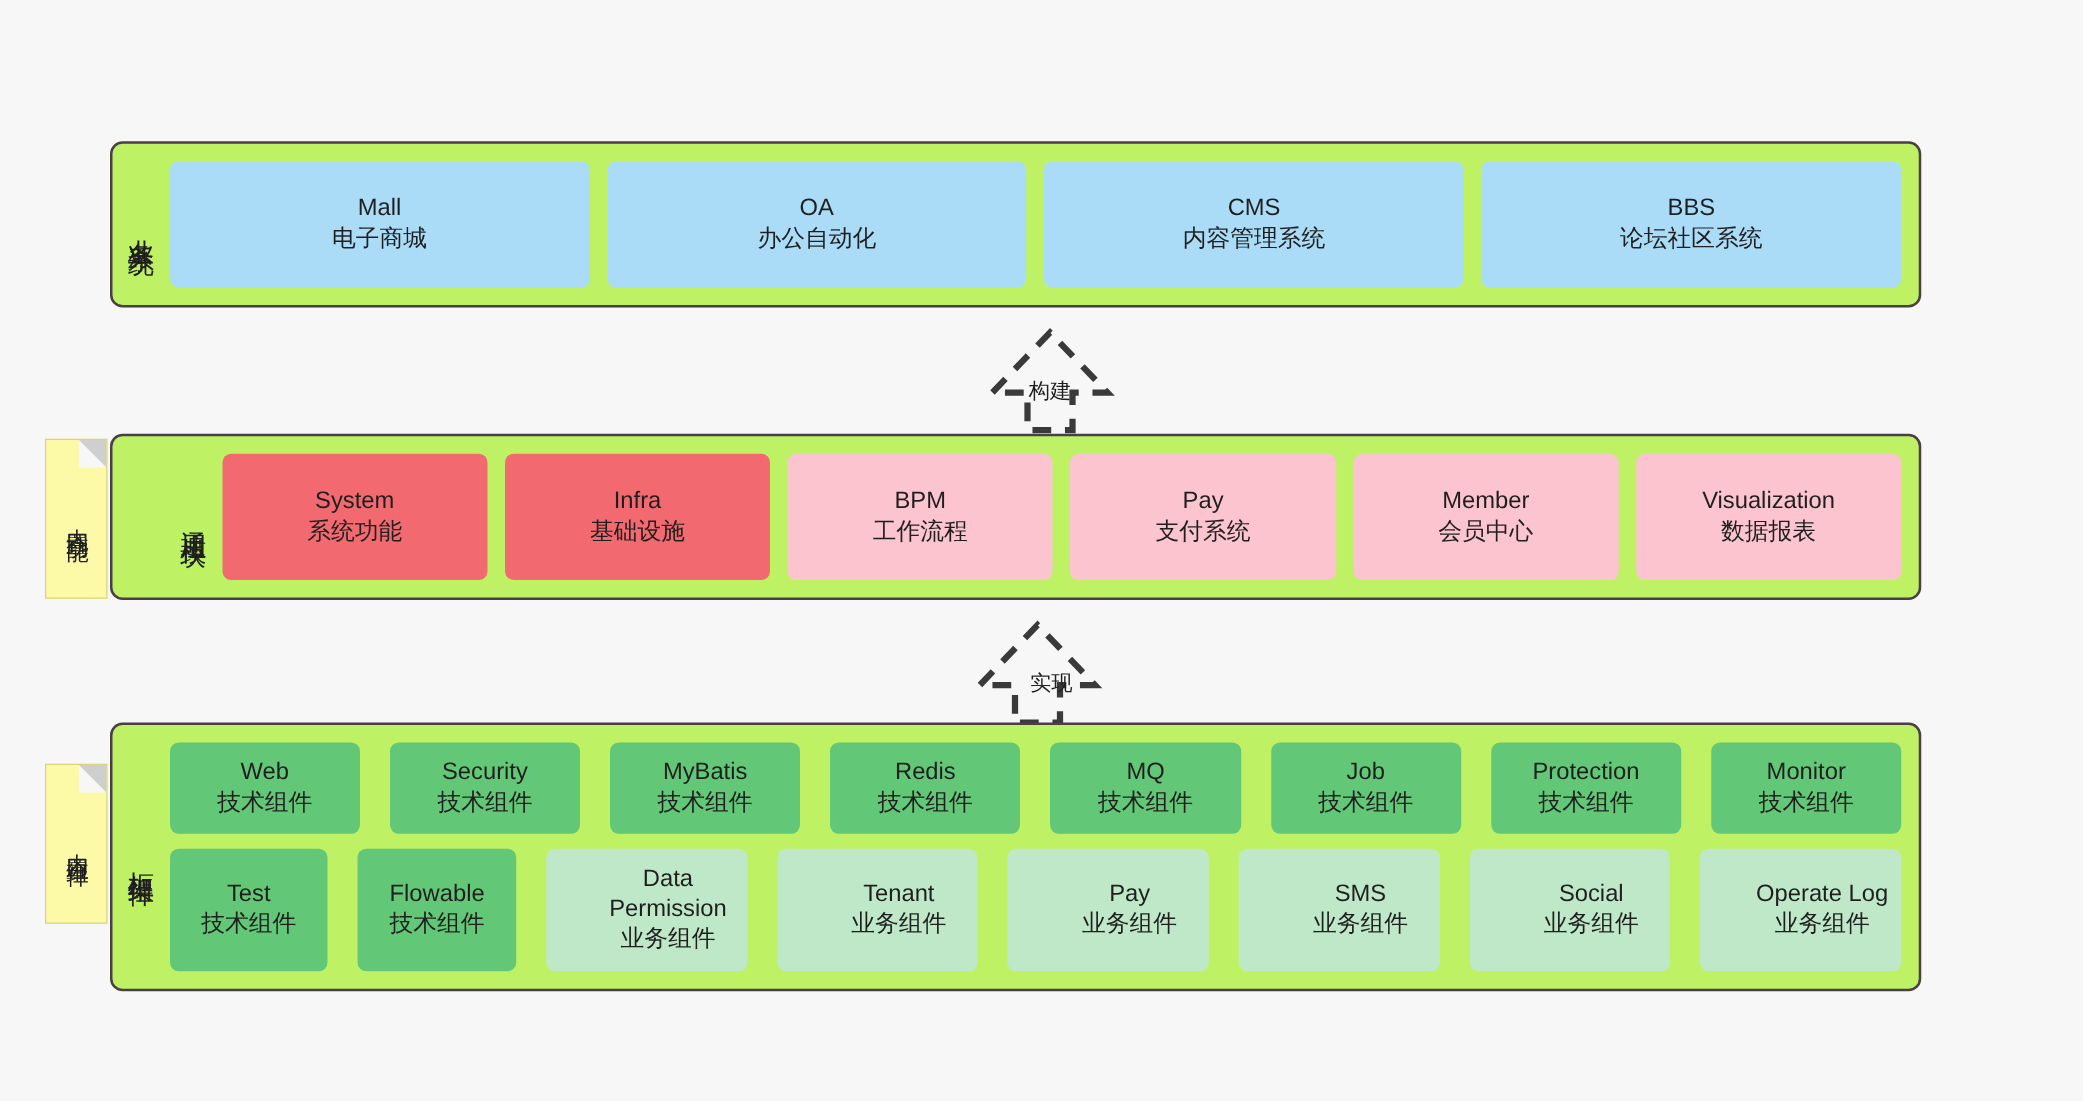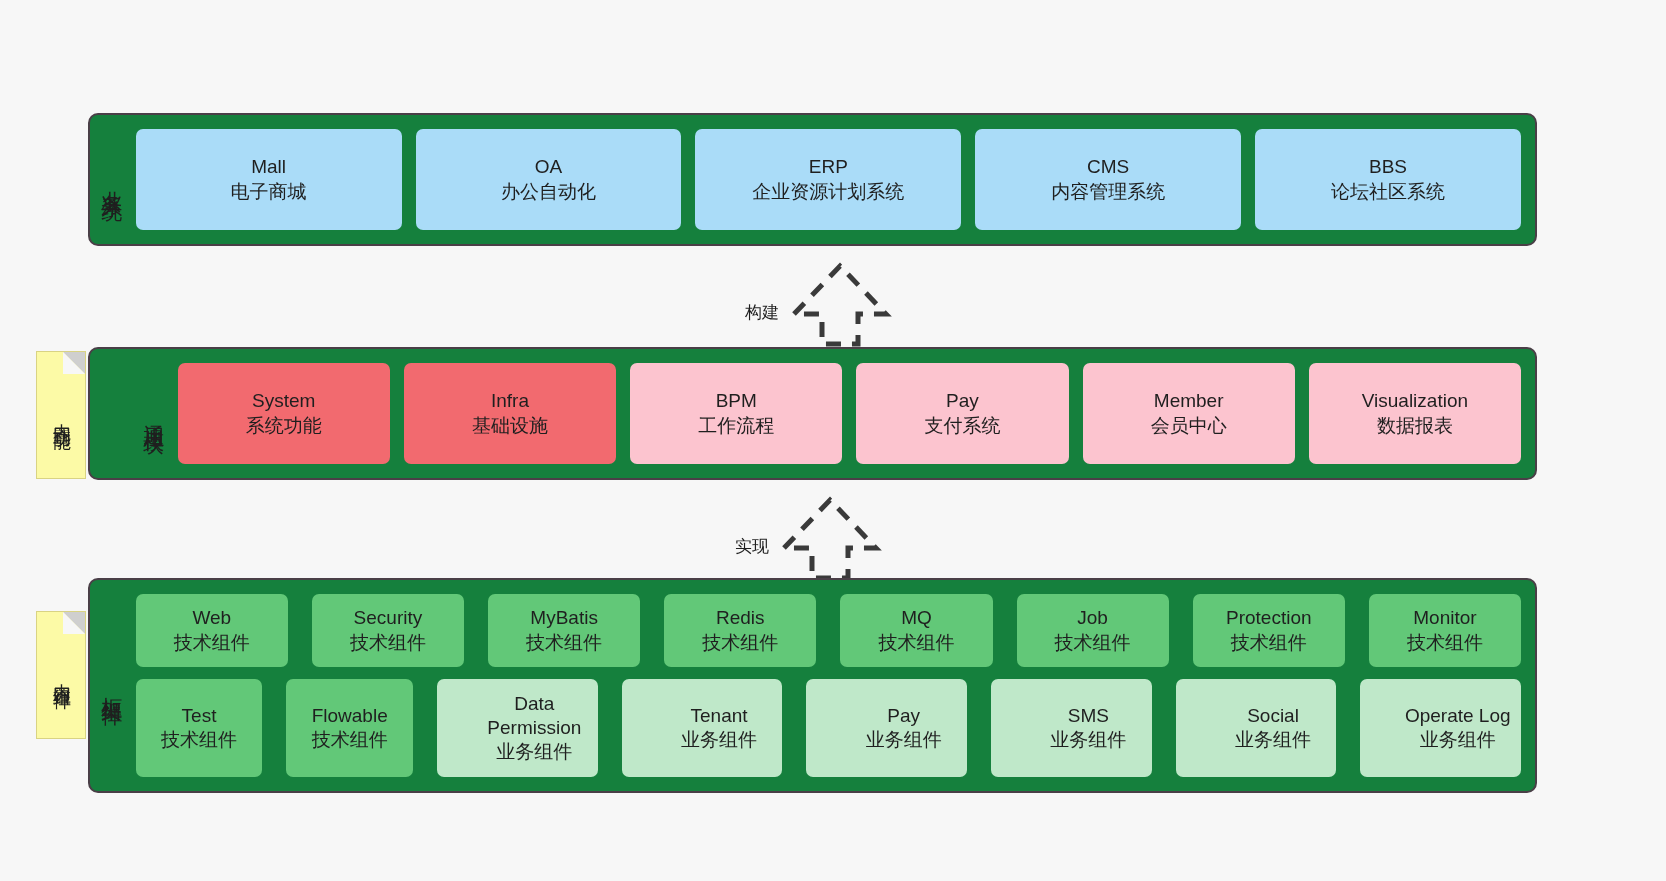--- a/index.html
+++ b/index.html
@@ -11,21 +11,21 @@
     height: 881px;
     background: #f7f7f7;
     font-family: "Liberation Sans", "DejaVu Sans", sans-serif;
     overflow: hidden;
     position: relative;
   }
 
   
   .layer {
     position: absolute;
-    background: #15803d;
+    background: #bef264;
     border: 2px solid #4a3f47;
     border-radius: 10px;
     box-sizing: border-box;
     display: flex;
     align-items: stretch;
     justify-content: space-between;
   }
 
   
   .layer-title {
@@ -136,20 +136,21 @@
     height: 92px;
   }
   #arrow-build   { left: 745px; top: 256px; }
   #arrow-impl    { left: 757px; top: 490px; }
 
   .arrow-wrap svg { display: block; }
   .arrow-label {
     position: absolute;
     left: 0; right: 0;
     bottom: 26px;
+    text-align: center;
     font-size: 17px;
     color: #1f1f1f;
     background: transparent;
     pointer-events: none;
   }
   #arrow-build .arrow-label { bottom: 24px; }
   #arrow-impl  .arrow-label { bottom: 24px; }
 </style>
 </head>
 <body>
@@ -159,24 +160,20 @@
   <div class="cards">
     <div class="card c-blue">
       <span class="t1">Mall</span>
       <span class="t2">电子商城</span>
     </div>
     <div class="card c-blue">
       <span class="t1">OA</span>
       <span class="t2">办公自动化</span>
     </div>
     <div class="card c-blue">
-      <span class="t1">ERP</span>
-      <span class="t2">企业资源计划系统</span>
-    </div>
-    <div class="card c-blue">
       <span class="t1">CMS</span>
       <span class="t2">内容管理系统</span>
     </div>
     <div class="card c-blue">
       <span class="t1">BBS</span>
       <span class="t2">论坛社区系统</span>
     </div>
   </div>
 </div>
 

